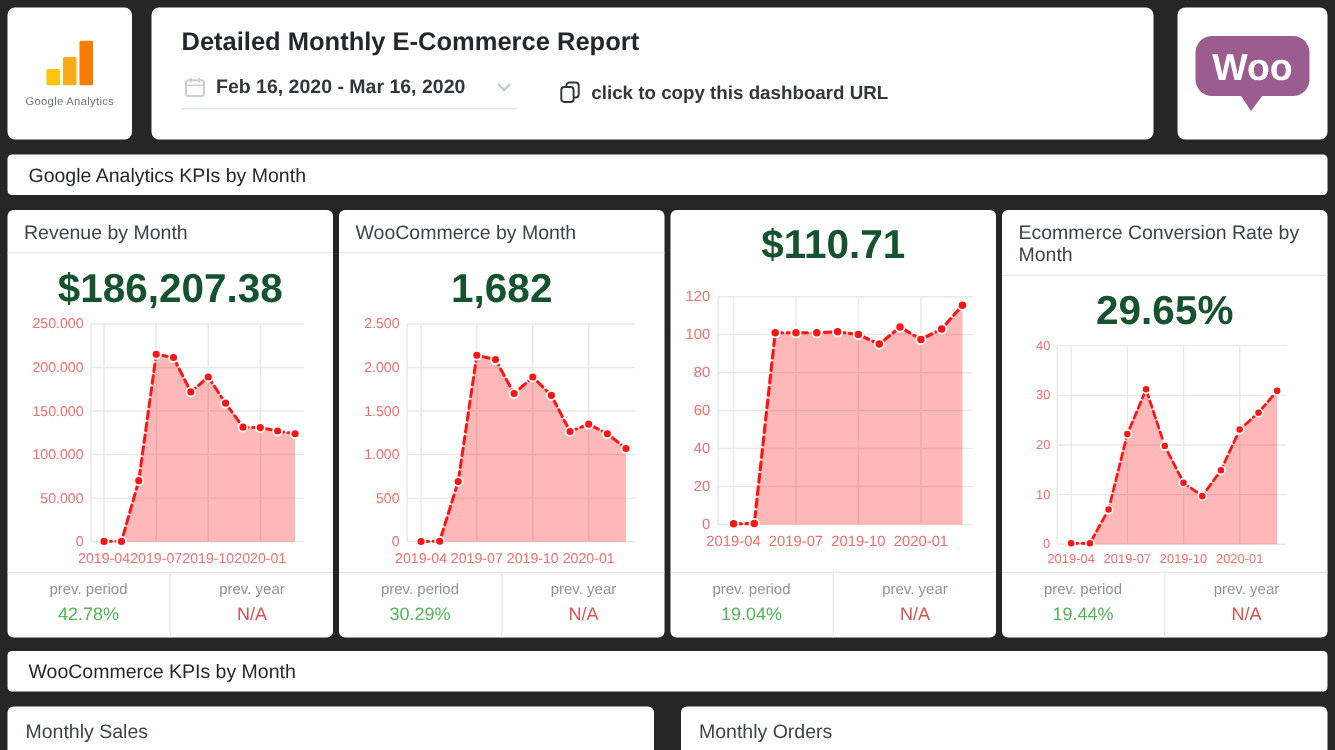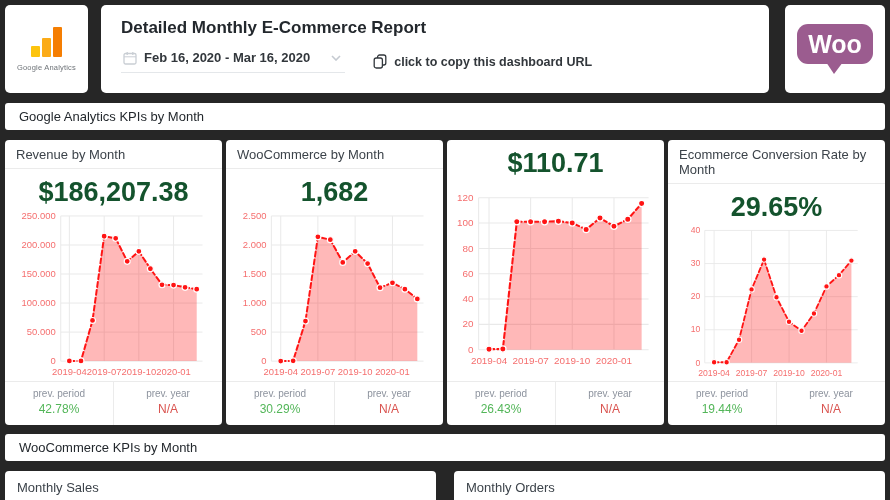--- a/index.html
+++ b/index.html
@@ -251,21 +251,21 @@
             <text x="20.6" y="9.0" text-anchor="end" font-size="9.5" fill="#f56e6e">120</text>
             <text x="35.6" y="166" text-anchor="middle" font-size="9.5" fill="#f56e6e">2019-04</text>
             <text x="75.6" y="166" text-anchor="middle" font-size="9.5" fill="#f56e6e">2019-07</text>
             <text x="115.6" y="166" text-anchor="middle" font-size="9.5" fill="#f56e6e">2019-10</text>
             <text x="155.7" y="166" text-anchor="middle" font-size="9.5" fill="#f56e6e">2020-01</text>
           </svg>
         </div>
       <div class="kpi-footer">
         <div class="kpi-cell">
           <div class="kpi-cell-label">prev. period</div>
-          <div class="kpi-cell-value pos">26.43%</div>
+          <div class="kpi-cell-value pos">19.04%</div>
         </div>
         <div class="kpi-cell">
           <div class="kpi-cell-label">prev. year</div>
           <div class="kpi-cell-value neg">N/A</div>
         </div>
       </div>
     </div>
 
     <div class="kpi-card">
       <div class="kpi-title">Ecommerce Conversion Rate by Month</div>

